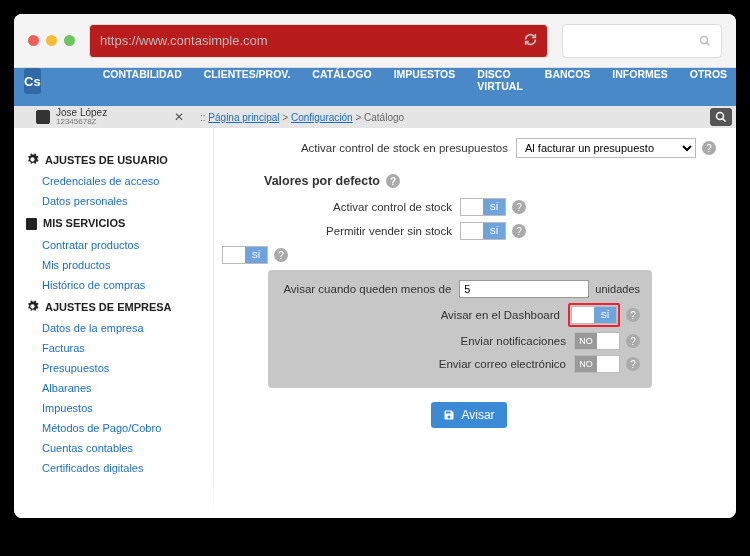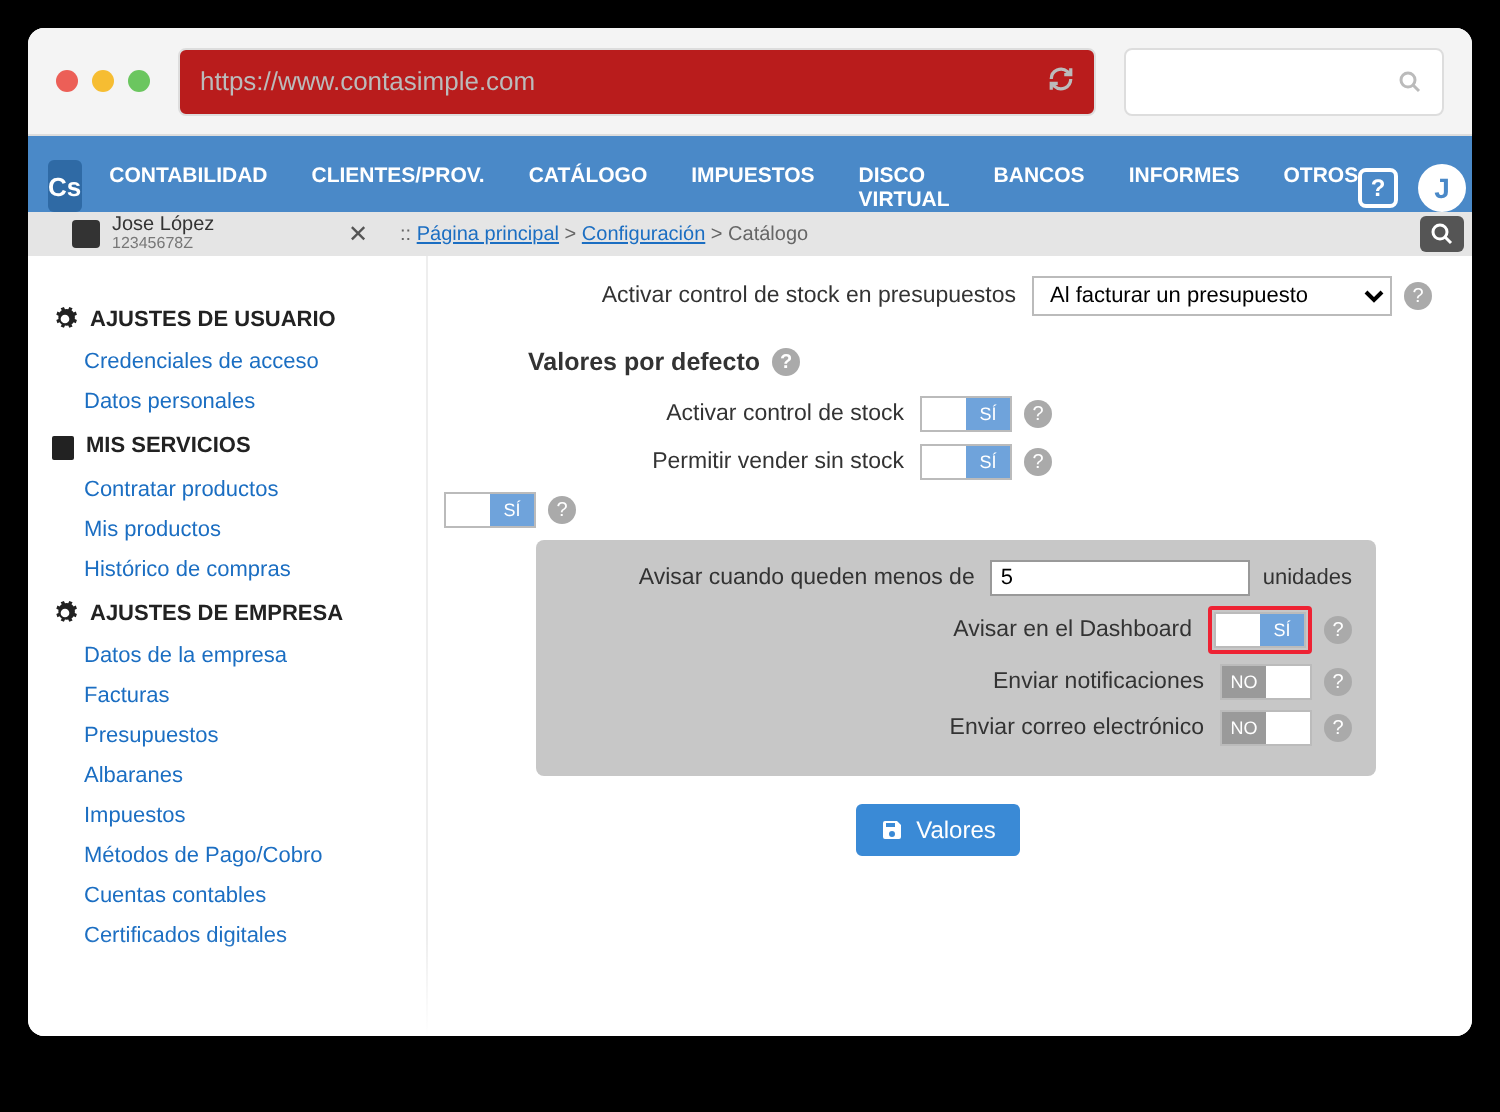--- a/index.html
+++ b/index.html
@@ -5,21 +5,21 @@
   * { box-sizing: border-box; margin: 0; padding: 0; }
   body { font-family: -apple-system, "Segoe UI", Arial, sans-serif; background: #000; width: 750px; height: 556px; position: relative; }
   .window { position: absolute; left: 14px; top: 14px; width: 722px; height: 504px; background: #fff; border-radius: 8px; overflow: hidden; box-shadow: 0 8px 30px rgba(0,0,0,0.4); }
   .browser-bar { height: 54px; background: #f4f4f4; border-bottom: 1px solid #ddd; display: flex; align-items: center; padding: 0 14px; gap: 14px; }
   .dots { display: flex; gap: 7px; }
   .dot { width: 11px; height: 11px; border-radius: 50%; }
   .dot.r { background:#ec5f57; } .dot.y { background:#f6bd32; } .dot.g { background:#6bc65f; }
   .url-box { flex:1; background:#b91c1c; height:34px; border:1px solid #ddd; border-radius:4px; display:flex; align-items:center; padding:0 10px; color:#bbb; font-size:13px; justify-content:space-between; }
   .url-box .refresh { color:#bbb; }
   .search-box-top { width:160px; height:34px; background:#fff; border:1px solid #ddd; border-radius:4px; display:flex; align-items:center; justify-content:flex-end; padding:0 10px; color:#bbb; }
-  .main-nav { height:38px; background:#4a89c8; display:flex; align-items:flex-end; padding:0 10px; color:#fff; font-size:10.5px; font-weight:600; }
+  .main-nav { height:38px; background:#4a89c8; display:flex; align-items:flex-start; padding:0 10px; color:#fff; font-size:10.5px; font-weight:600;gap:48px; }
   .logo { width:26px; height:26px; background:#2f6aa5; border-radius:3px; display:flex; align-items:center; justify-content:center; font-weight:700; font-size:13px; margin-right:14px; }
   .nav-items { display:flex; gap:22px; flex:1; }
   .nav-item { cursor:pointer; }
   .nav-right { display:flex; align-items:center; gap:10px; }
   .help-ic { width:20px; height:20px; border:2px solid #fff; border-radius:4px; display:flex; align-items:center; justify-content:center; font-size:12px; font-weight:700; }
   .avatar { width:24px; height:24px; border-radius:50%; background:#fff; color:#4a89c8; display:flex; align-items:center; justify-content:center; font-weight:700; font-size:14px; }
   .subhead { height:22px; background:#e5e5e5; display:flex; align-items:center; font-size:10px; color:#666; }
   .user-block { width:160px; display:flex; align-items:center; padding:0 6px; gap:6px; color:#333;margin-left:16px; }
   .user-ic { width:14px; height:14px; background:#333; border-radius:2px; }
   .user-text { line-height:1; }
@@ -39,21 +39,21 @@
   .content { flex:1; padding:10px 20px 0 8px; font-size:11.5px; color:#333; overflow:hidden; }
   .row { display:flex; align-items:center; margin-bottom:6px; }
   .row .lbl { flex:1; text-align:right; padding-right:8px; color:#333; }
   .select { width:180px; height:20px; border:1px solid #bbb; font-size:11px; padding:0 4px; background:#fff; }
   .help-q { width:14px; height:14px; border-radius:50%; background:#aaa; color:#fff; font-size:10px; display:inline-flex; align-items:center; justify-content:center; margin-left:6px; cursor:pointer; }
   .section-title { font-weight:700; margin:16px 0 10px 42px; font-size:12.5px; display:flex; align-items:center; }
   .toggle { width:46px; height:18px; border:1px solid #bbb; display:inline-flex; position:relative; background:#fff; vertical-align:middle; cursor:pointer; }
   .toggle .half { width:50%; display:flex; align-items:center; justify-content:center; font-size:9px; color:#888; }
   .toggle.on .half:last-child { background:#6fa3db; color:#fff; }
   .toggle.off .half:first-child { background:#9a9a9a; color:#fff; }
-  .panel { background:#c7c7c7; border-radius:4px; padding:10px 12px 10px 12px; margin:4px 0 14px 46px; width:420px; }
+  .panel { background:#c7c7c7; border-radius:4px; padding:10px 12px 10px 12px; margin:4px 0 14px 46px; width:384px; }
   .panel .row { margin-bottom:5px; }
   .panel .lbl { color:#333; font-size:11.5px; }
   .num-input { width:130px; height:18px; border:1px solid #999; background:#fff; font-size:11px; padding:0 4px; }
   .units { margin-left:6px; font-size:11px; }
   .hl { border:2px solid #e23; padding:1px; border-radius:2px; display:inline-block; }
   .save-btn { display:flex; align-items:center; gap:6px; background:#3a8ad6; color:#fff; border:none; padding:6px 12px; border-radius:3px; font-size:12px; cursor:pointer; margin:8px auto 0; }
   .save-ic { width:12px; height:12px; }
   .mag { width:12px; height:12px; }
   .faded-bottom { position:absolute; bottom:0; left:0; right:0; height:50px; background:linear-gradient(to bottom, rgba(255,255,255,0), #fff); pointer-events:none; }
 </style>
@@ -243,19 +243,19 @@
           </span>
           <span class="help-q">?</span>
         </div>
       </div>
 
       <div style="text-align:center">
         <button class="save-btn">
           <svg class="save-ic" viewBox="0 0 24 24" fill="#fff">
               <path d="M17 3H5a2 2 0 00-2 2v14a2 2 0 002 2h14a2 2 0 002-2V7l-4-4zM12 19a3 3 0 110-6 3 3 0 010 6zm3-10H6V5h9v4z"></path>
             </svg>
-          <span>Valores</span>
+          <span>Avisar</span>
         </button>
       </div>
     </div>
   </div>
   <div class="faded-bottom"></div>
 </div>
 
 </body></html>

